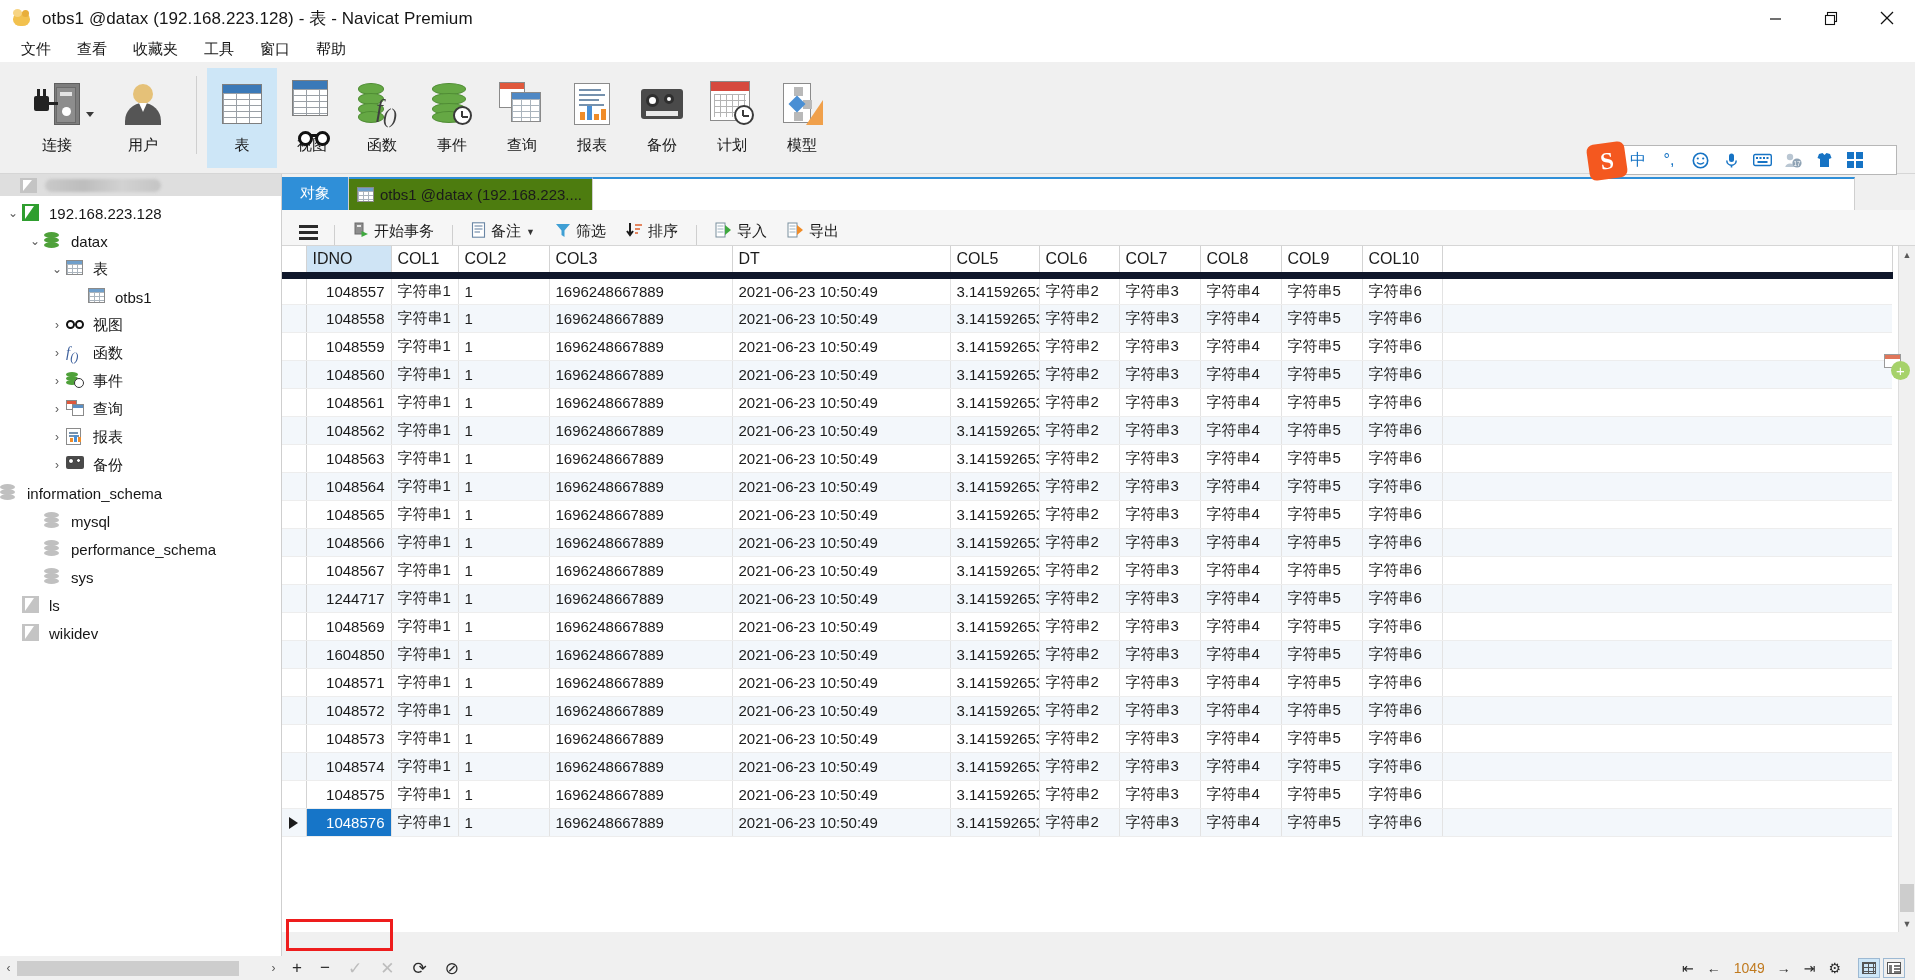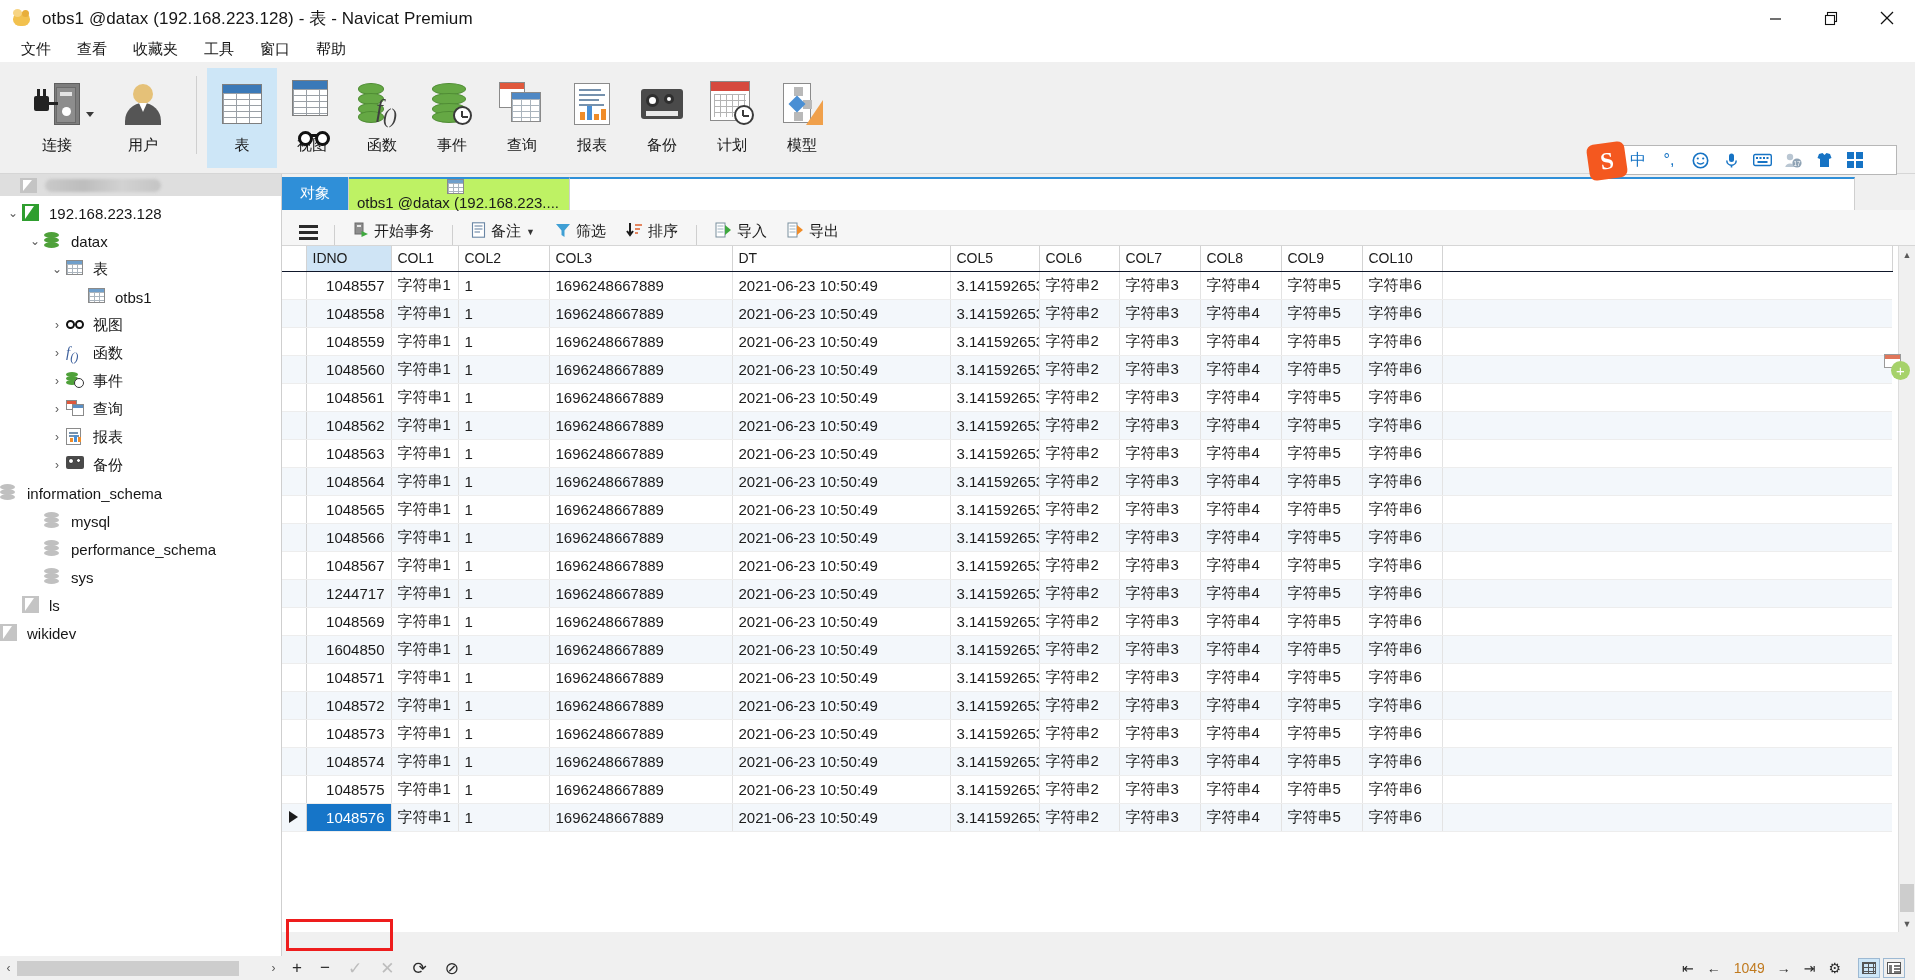--- a/index.html
+++ b/index.html
@@ -155,38 +155,38 @@
   .ico-rp .bb{position:absolute;left:2px;bottom:2px;width:3px;background:#f08c28;}
   .ico-bk{width:18px;height:13px;background:#4a4a4a;border-radius:2px;position:relative;}
   .ico-bk i{position:absolute;top:2px;border-radius:50%;background:#fff;border:1.5px solid #2f2f2f;}
 
   
   .main{ position:absolute; left:282px; top:174px; width:1633px; height:782px; background:#f0f0f0; }
   .tabbar{ height:36px; background:#f0f0f0; display:flex; align-items:flex-end; position:relative;}
   .tab{ height:33px; display:flex;align-items:center; padding:0 18px; font-size:15px; cursor:default;
     border-right:1px solid #cfcfcf; background:#e9e9e9; }
   .tab.active{ background:#2f8fd8; color:#fff; }
-  .tab.doc{ background:#bef264; border-top:2px solid #2f8fd8; padding:0 10px 0 8px;flex-direction:column; }
+  .tab.doc{ background:#4d7c0f; border-top:2px solid #2f8fd8; padding:0 10px 0 8px; }
   .tab.doc .tabico{ width:17px;height:15px; margin-right:6px; }
   .tabrest{ flex:1; background:#fff; border-top:2px solid #2f8fd8; height:33px; border-right:1px solid #cfcfcf;}
   .tabfill{ width:60px; background:#f0f0f0; height:33px; }
 
   .gridtoolbar{ height:36px; background:#f6f6f6; border-bottom:1px solid #d6d6d6;
     display:flex; align-items:flex-end; padding-left:10px; gap:2px; }
   .gtitem{ display:flex;align-items:center;gap:5px;padding:4px 9px;font-size:15px;cursor:default;border-radius:2px;}
   .gtsep{ width:1px;height:20px;background:#cfcfcf;margin:0 7px; }
   .hamb{ display:flex;flex-direction:column;gap:3px;padding:5px 7px;cursor:default;}
   .hamb i{ width:19px;height:3px;background:#2b2b2b;display:block; }
 
   
   .gridwrap{ position:absolute; left:0; top:72px; right:0; bottom:24px; background:#fff; overflow:hidden; }
   table.grid{ border-collapse:collapse; table-layout:fixed; width:1610px; }
   table.grid th{
-    background:#fff; border-right:1px solid #d3d3d3; border-bottom:1px solid #0f172a;
-    font-weight:normal; font-size:14px; text-align:left; padding:4px 6px; height:25px;
+    background:#fff; border-right:1px solid #d3d3d3; border-bottom:7px solid #0f172a;
+    font-weight:normal; font-size:16px; text-align:left; padding:4px 6px; height:25px;
     color:#1b1b1b; cursor:default;
   }
   table.grid th.sel{ background:#cfe4f5; }
   table.grid th.marker{ width:24px; border-right:1px solid #d3d3d3; background:#fff; }
   table.grid td{
     border-right:1px solid #e3e3e3; border-bottom:1px solid #ededed;
     padding:3px 6px; height:28px; font-size:15px; white-space:nowrap; overflow:hidden;
   }
   table.grid td.marker{ background:#fff; border-right:1px solid #d3d3d3; text-align:center; }
   table.grid tr.alt td{ background:#f3f7fb; }
@@ -645,21 +645,21 @@
       </div>
 
 
       <div class="tnode" style="padding-left:22px">
         <div class="tico">
             <div class="ico-conn gray"></div>
           </div>
         <div class="tlabel">ls</div>
       </div>
 
-      <div class="tnode" style="">
+      <div class="tnode" style="padding-left:22px">
         <div class="tico">
             <div class="ico-conn gray"></div>
           </div>
         <div class="tlabel">wikidev</div>
       </div>
 
     </div>
   </div>
 
   <div class="main">

